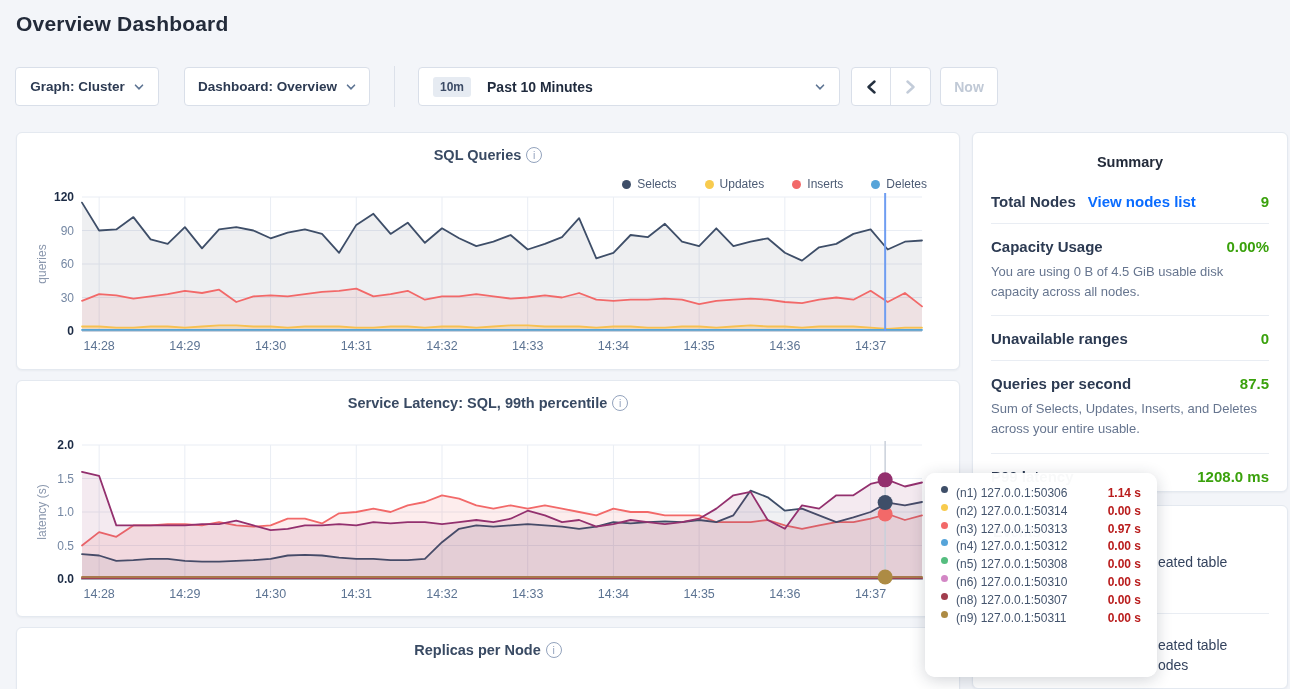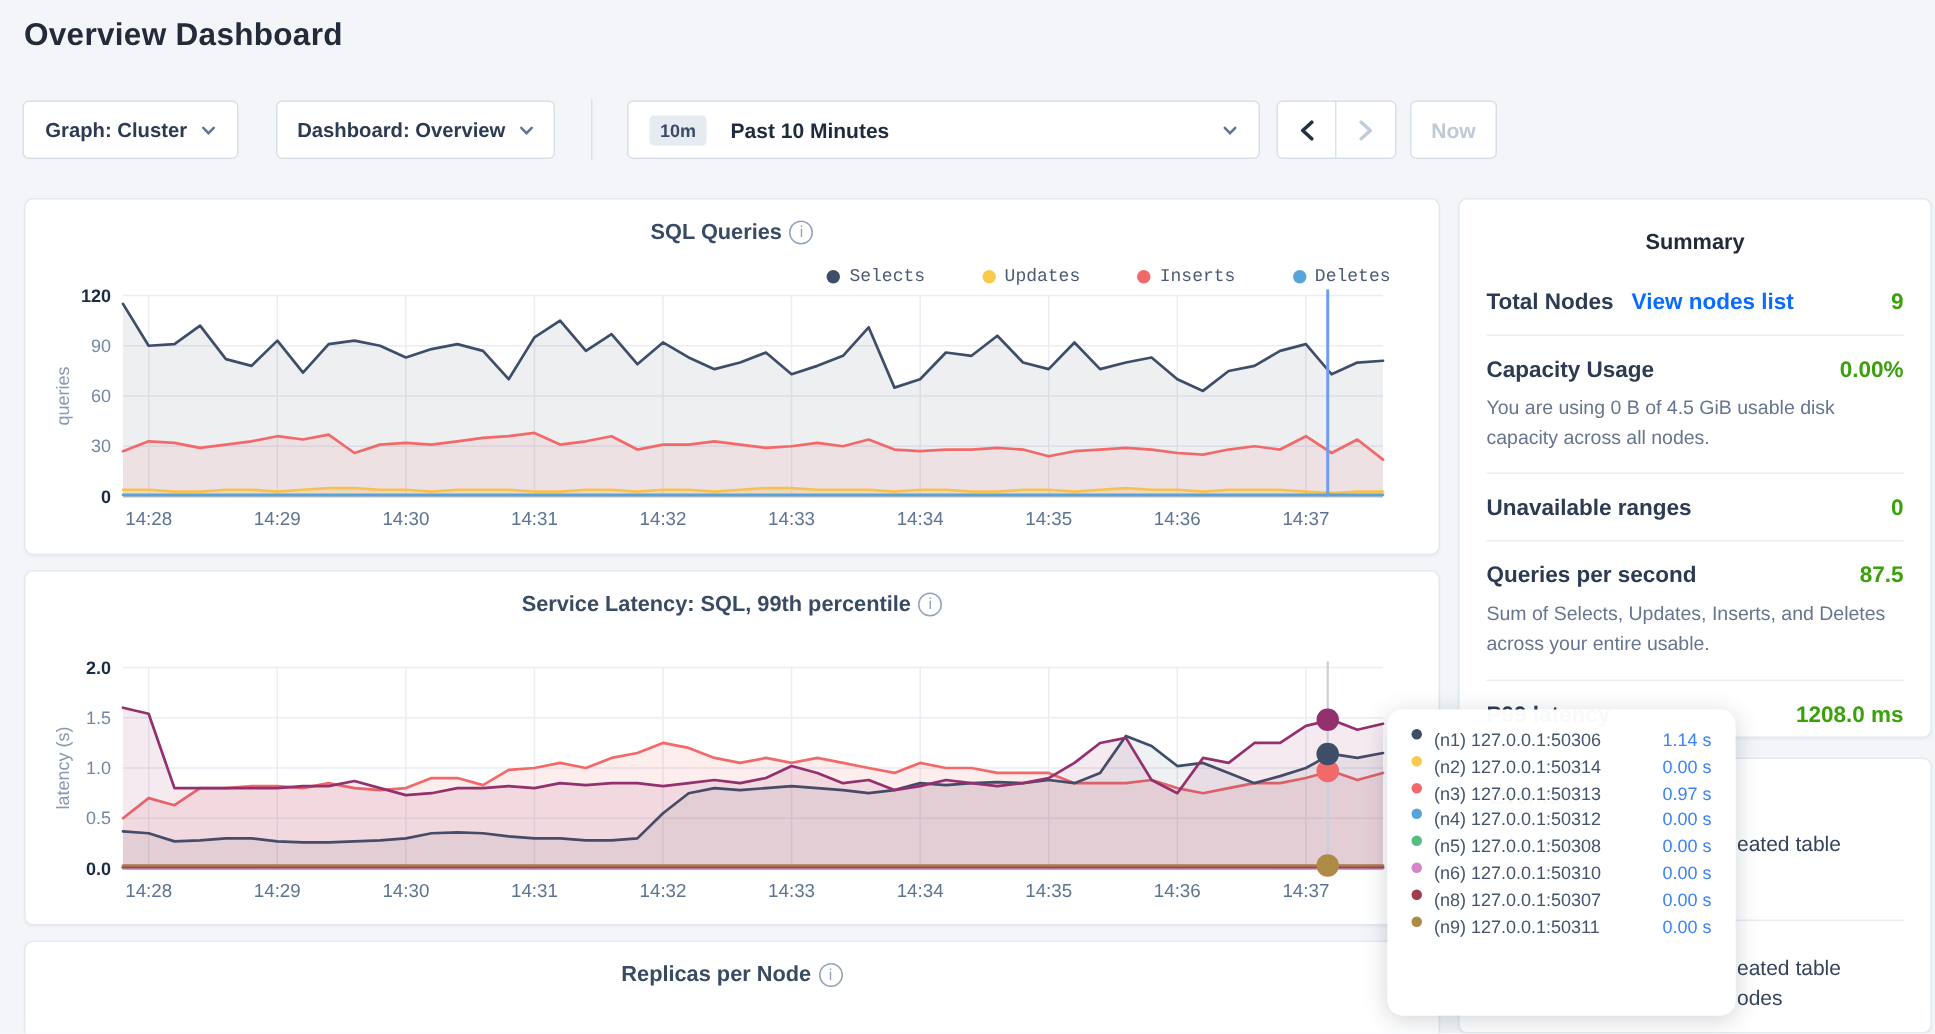--- a/index.html
+++ b/index.html
@@ -31,21 +31,21 @@
   #card-sql { left:16px; top:132px; width:944px; height:238px; }
   #card-lat { left:16px; top:380px; width:944px; height:237px; }
   #card-rep { left:16px; top:627px; width:944px; height:130px; }
   #card-summary { left:972px; top:132px; width:316px; height:360px; }
   #card-events { left:972px; top:505px; width:316px; height:184px; }
 
   .chart-title-row { display:flex; align-items:center; justify-content:center; gap:5px; margin-top:14px; }
   .chart-title { font-size:14.5px; font-weight:bold; color:#394a63; }
   .info-icon { width:16px; height:16px; border:1px solid #93a3bd; border-radius:50%; color:#93a3bd; font-size:10.5px;
                display:inline-flex; align-items:center; justify-content:center; cursor:pointer; }
-  .legend-row { position:absolute; right:32px; top:44px; display:flex; gap:38px;font-family:Liberation Mono, monospace; }
+  .legend-row { position:absolute; right:32px; top:44px; display:flex; gap:28px; }
   .legend-item { display:flex; align-items:center; gap:6px; font-size:12px; color:#4c5b74; }
   .legend-dot { width:9px; height:9px; border-radius:50%; }
   .chart-mount { position:absolute; left:15px; top:56px; }
 
   svg text { font-family:"Liberation Sans", sans-serif; }
 
   .sum-title { text-align:center; font-size:14.5px; font-weight:bold; color:#232b3a; margin-top:21px; }
   .sum-row { margin:0 18px; padding:14px 0 13px; border-top:1px solid #e9edf3; }
   .sum-row.first { border-top:none; margin-top:9px; }
   .sum-line { display:flex; align-items:baseline; }
@@ -58,21 +58,21 @@
   .event-frag { position:absolute; left:185px; font-size:14px; color:#34435e; }
   .event-divider { position:absolute; left:18px; right:18px; top:107px; height:1px; background:#e9edf3; }
 
   .tooltip { position:absolute; left:925px; top:473px; width:232px; height:204px; background:rgba(255,255,255,.97);
              border-radius:10px; box-shadow:0 3px 16px rgba(30,40,60,.20); z-index:10; padding:13px 0 8px; }
   .tt-head { padding:0 16px 6px; font-size:14px; color:#4c5e7d; }
   .tt-head .on { color:#8a97ad; }
   .tt-row { display:flex; padding:0 16px; height:17.8px; font-size:12px; }
   .tt-dot { width:7px; height:7px; border-radius:50%; margin-right:8px; flex:none; }
   .tt-name { color:#44546d; }
-  .tt-val { margin-left:auto; font-weight:normal; color:#3b82f6; }
+  .tt-val { margin-left:auto; font-weight:bold; color:#b91c1c; }
 </style>
 </head>
 <body>
 
 <div id="app">
 
   <div class="page-title">Overview Dashboard</div>
 
   <div class="btn" style="left:15px;width:144px;">
     <span>Graph: Cluster</span>

